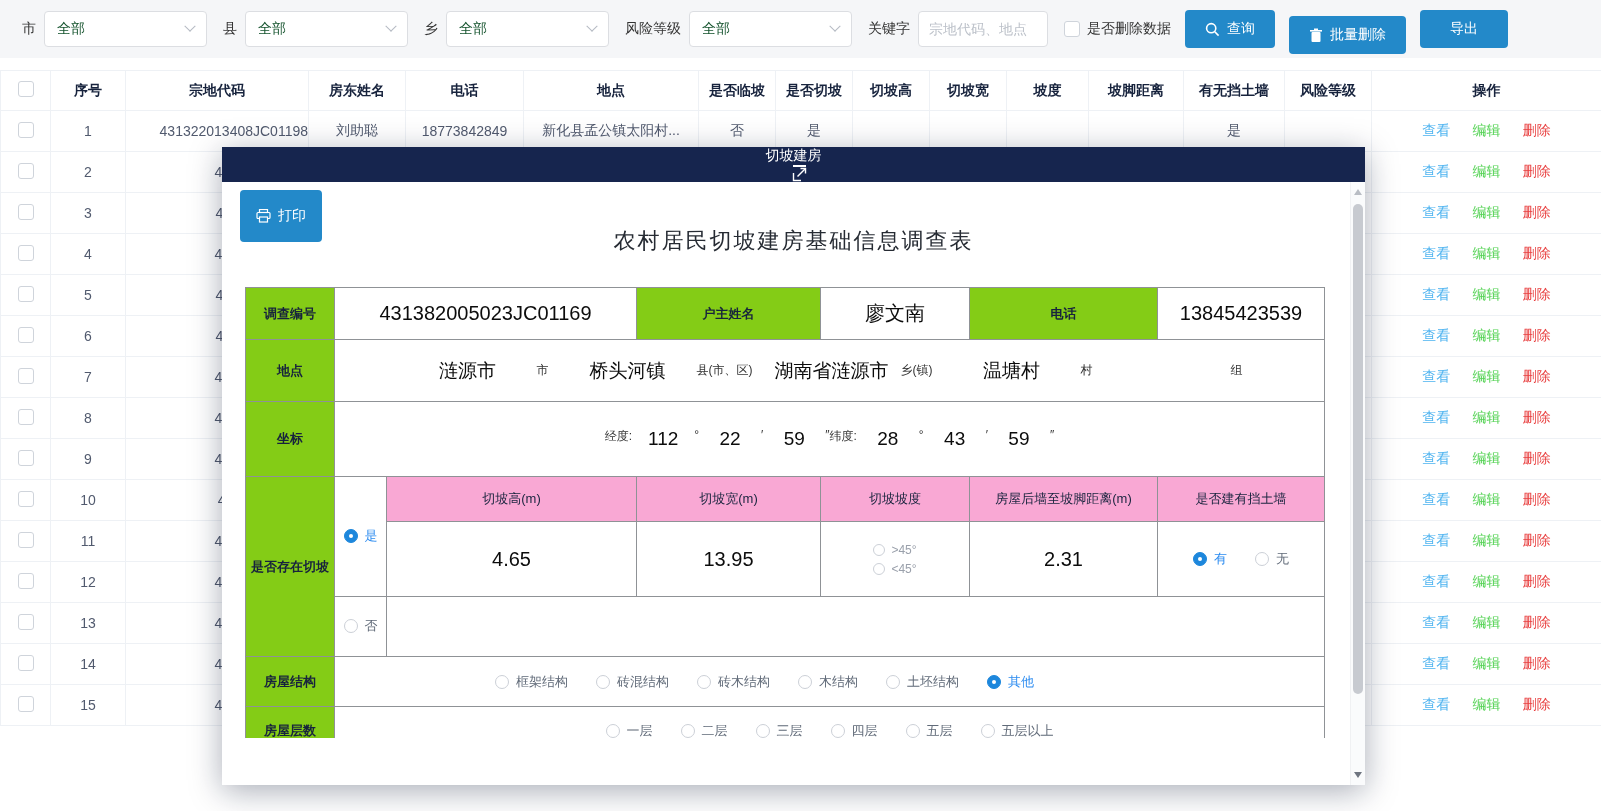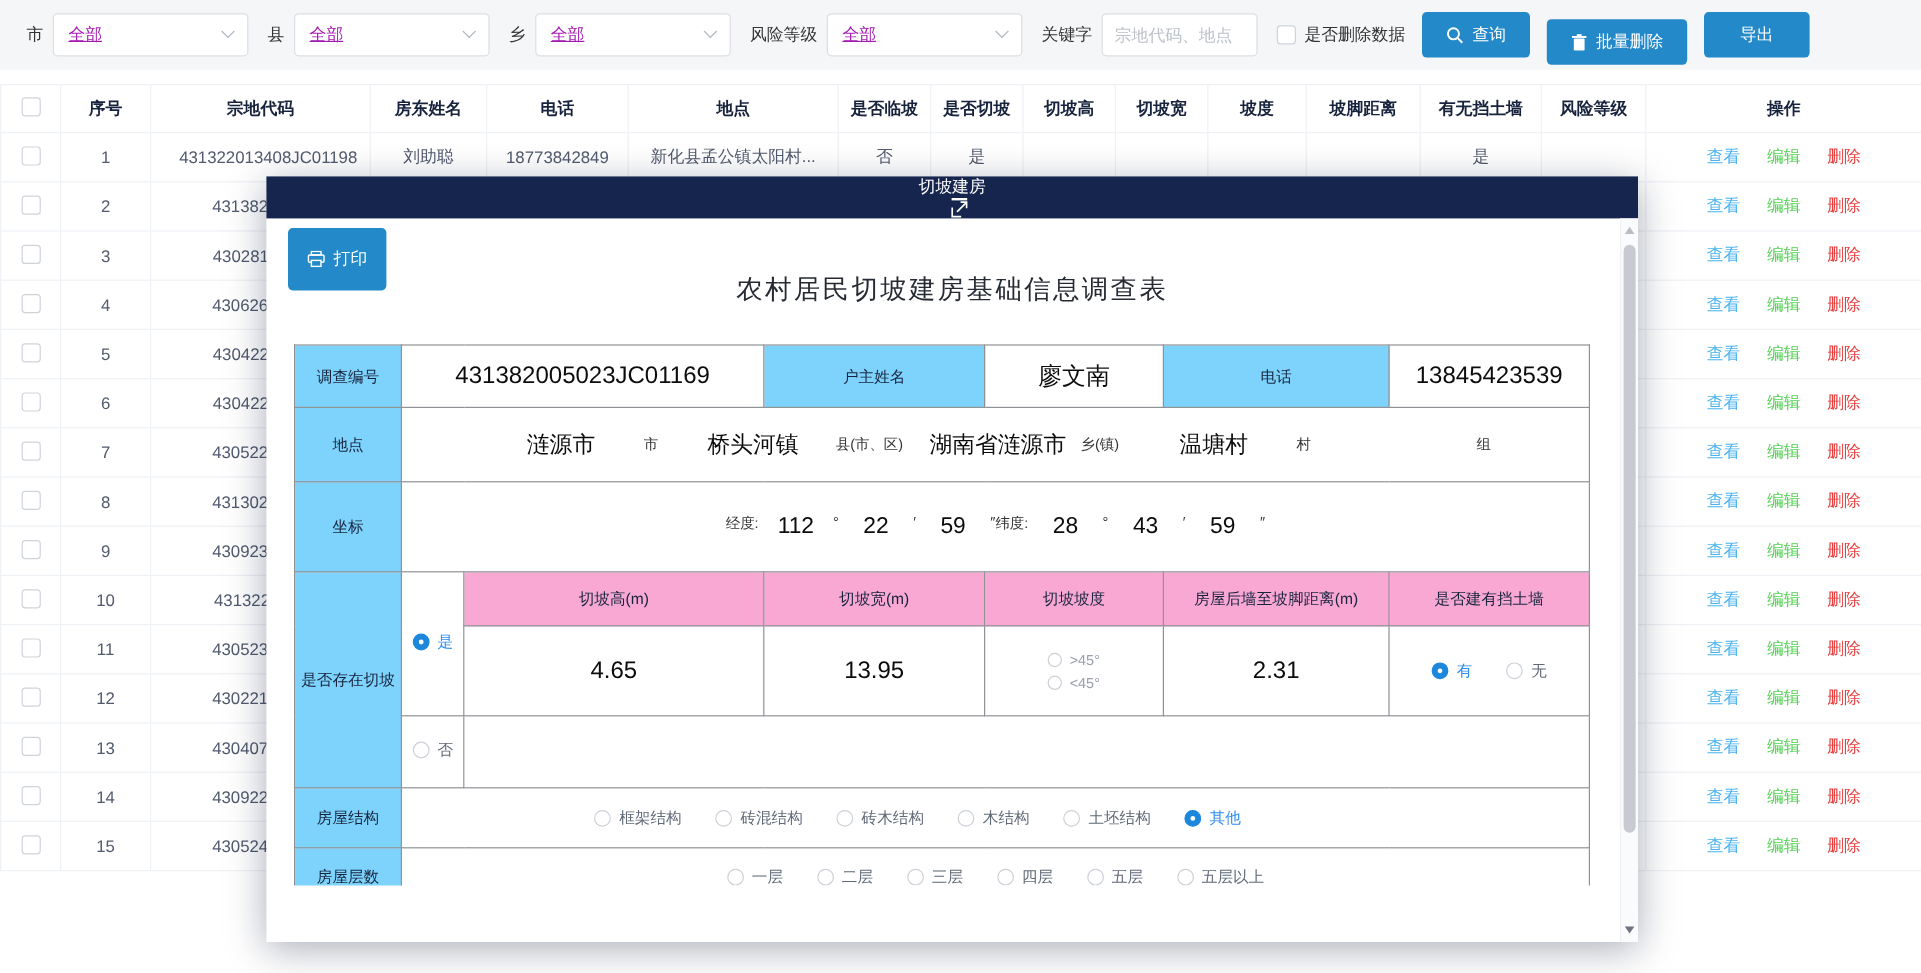--- a/index.html
+++ b/index.html
@@ -7,21 +7,21 @@
   .app { position:relative; width:1601px; height:811px; background:#fff; overflow:hidden; }
 
   
   .filter-bar { position:absolute; top:0; left:0; width:100%; height:58px; background:#f5f6f8;
                 display:flex; align-items:center; padding-left:22px; }
   .filter-selects { display:flex; align-items:center; }
   .filter-group { display:flex; align-items:center; margin-right:16px; }
   .f-label { font-size:14px; color:#333; margin-right:8px; white-space:nowrap; }
   .select-box { width:163px; height:36px; background:#fff; border:1px solid #dcdee2; border-radius:4px;
                 display:flex; align-items:center; justify-content:space-between; padding:0 12px; cursor:pointer; }
-  .select-value { font-size:14px; color:#a21caf;text-decoration:underline; }
+  .select-value { font-size:14px; color:#14532d; }
   .chevron { width:8px; height:8px; border-right:1.5px solid #b5bac3; border-bottom:1.5px solid #b5bac3;
              transform:rotate(45deg) translate(-2px,-2px); }
   .kw-input { width:130px; height:36px; border:1px solid #dcdee2; border-radius:4px; padding:0 10px;
               font-size:14px; color:#515a6e; background:#fff; outline:none; }
   .kw-input::placeholder { color:#bcc1c9; }
   .checkbox-group { display:flex; align-items:center; margin-right:14px; }
   .checkbox { width:16px; height:16px; border:1px solid #cfd4db; border-radius:3px; background:#fff;
               display:inline-block; cursor:pointer; }
   .checkbox-group .f-label { margin-left:7px; margin-right:0; }
   .btn { height:38px; border:none; border-radius:4px; background:#2389c9; color:#fff; font-size:14px;
@@ -31,21 +31,21 @@
   .btn-query { padding:0 20px; }
   .btn-batch { padding:0 20px;margin-top:12px; }
   .btn-export { padding:0 30px; }
 
   
   .list-table { position:absolute; top:70px; left:0; width:1601px; border-collapse:collapse; table-layout:fixed; }
   .list-table th { height:40px; font-size:14px; font-weight:bold; color:#17233d; text-align:center;
                    border:1px solid #eef1f5; background:#fff; }
   .list-table td { height:41px; font-size:14px; color:#515a6e; text-align:center; border:1px solid #eef1f5;
                    background:#fff; white-space:nowrap; overflow:hidden; }
-  .list-table td.code-cell { text-align:center; padding-left:13px; color:#515a6e; }
+  .list-table td.code-cell { text-align:right; padding-left:13px; color:#515a6e; }
   .ops { display:flex; justify-content:space-evenly; align-items:center; padding:0 28px; }
   .ops a { text-decoration:none; font-size:14px; cursor:pointer; }
   .op-view { color:#4db3f0; }
   .op-edit { color:#52d252; }
   .op-del  { color:#e83e3e; }
 
   
   .modal { position:absolute; left:222px; top:147px; width:1143px; height:638px; background:#fff;
            box-shadow:0 6px 30px rgba(10,20,50,.35); z-index:10; }
   .modal-header { height:35px; background:#16254e; display:flex; align-items:center; padding:0 13px;flex-direction:column; }
@@ -67,21 +67,21 @@
   .tab.active::after { content:""; position:absolute; left:0; right:0; bottom:-1px; height:2px; background:#2d8cf0; }
 
   .modal-body { position:relative; height:556px; overflow:hidden; }
   .btn-print { position:absolute; left:18px; top:8px; height:52px; padding:0 16px; }
   .form-title { position:absolute; top:44px; left:0; width:100%; text-align:center; font-size:22px;
                 color:#262b33; letter-spacing:2px; }
 
   
   .form-table { position:absolute; left:23px; top:105px; width:1079px; border-collapse:collapse; table-layout:fixed; }
   .form-table td { border:1px solid #8f9296; vertical-align:middle; }
-  .f-label-cell { background:#7dd3fc; font-size:13px; color:#17233d; text-align:center; }
+  .f-label-cell { background:#84cc16; font-size:13px; color:#17233d; text-align:center;font-weight:bold; }
   .big { font-size:20px; color:#0c0c0c; text-align:center; }
   .h52 td { height:52px; } .h62 td { height:62px; } .h63 td { height:75px; } .h45 td { height:45px; }
   .h60 td { height:60px; } .h50 td { height:50px; } .h48 td { height:48px; }
   .cut-head { background:#f9a8d4; font-size:13px; color:#17233d; text-align:center; }
   .loc-flex { display:flex; align-items:center; justify-content:center; }
   .loc-val { font-size:19px; color:#0c0c0c; text-align:center; min-width:130px; }
   .loc-unit { font-size:12px; color:#333; margin:0 14px 0 4px; white-space:nowrap; }
   .loc-spacer { width:120px; }
   .coord-flex { display:flex; align-items:flex-start; justify-content:center; }
   .coord-lab { font-size:12px; color:#333; }

